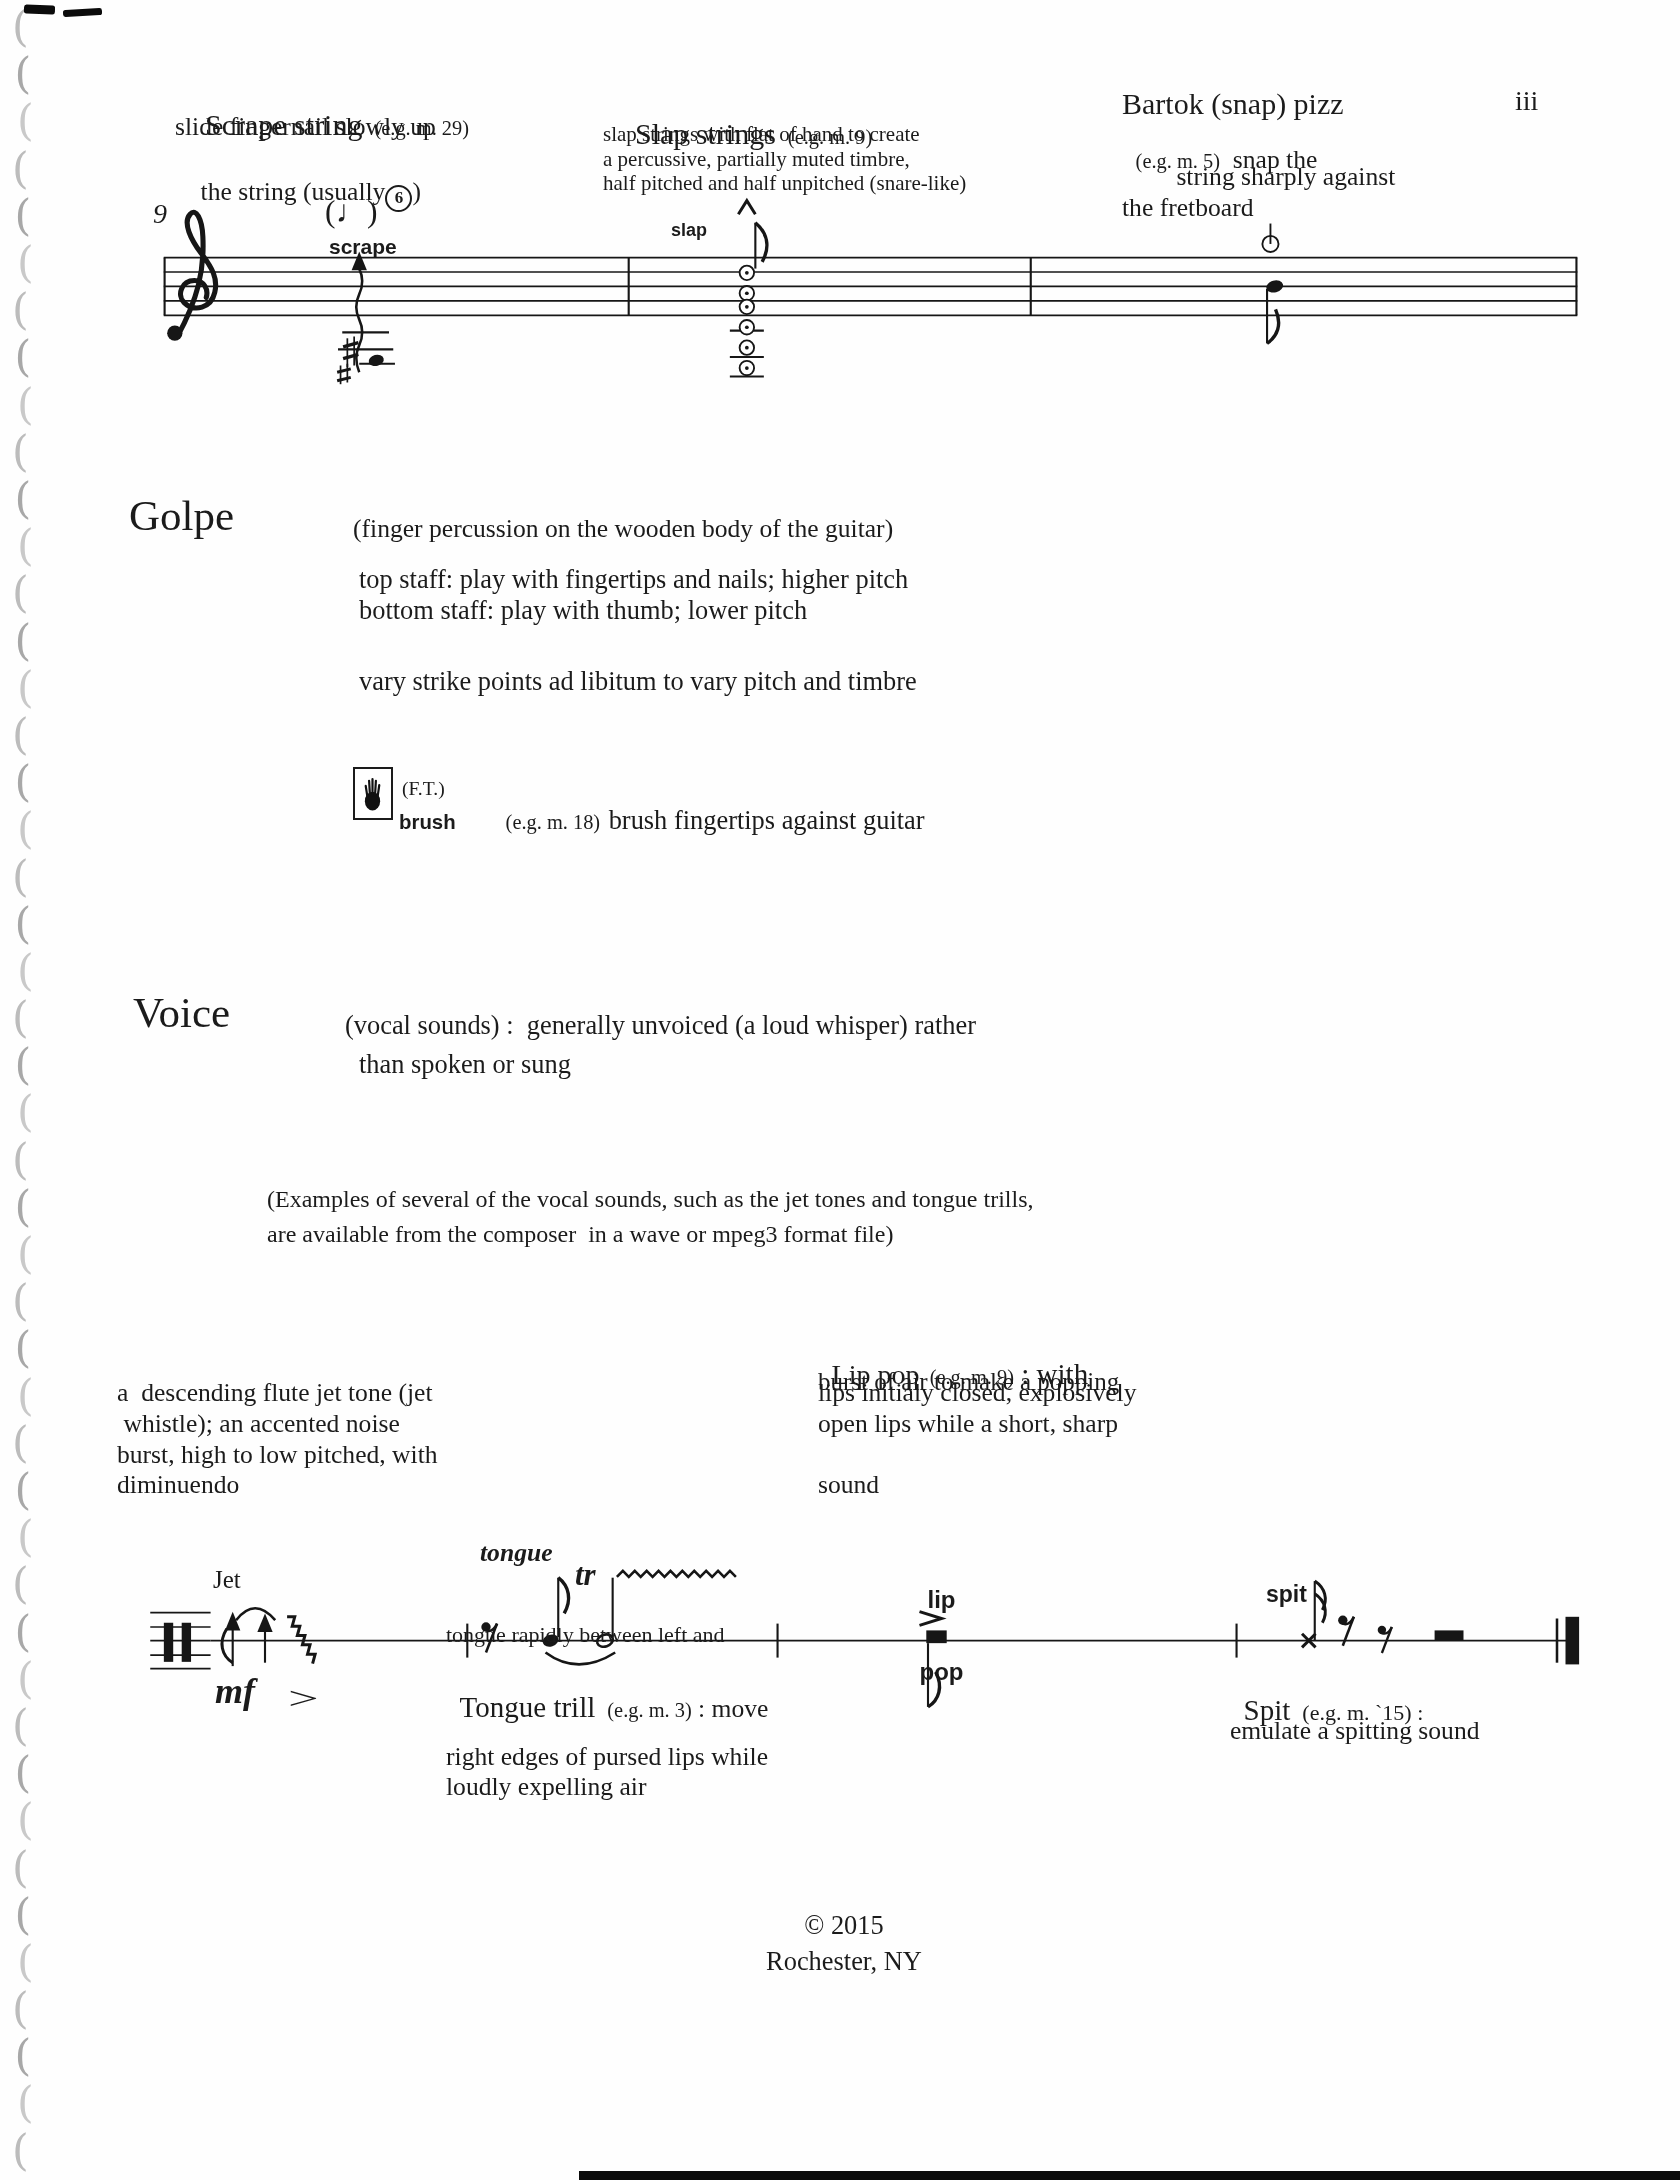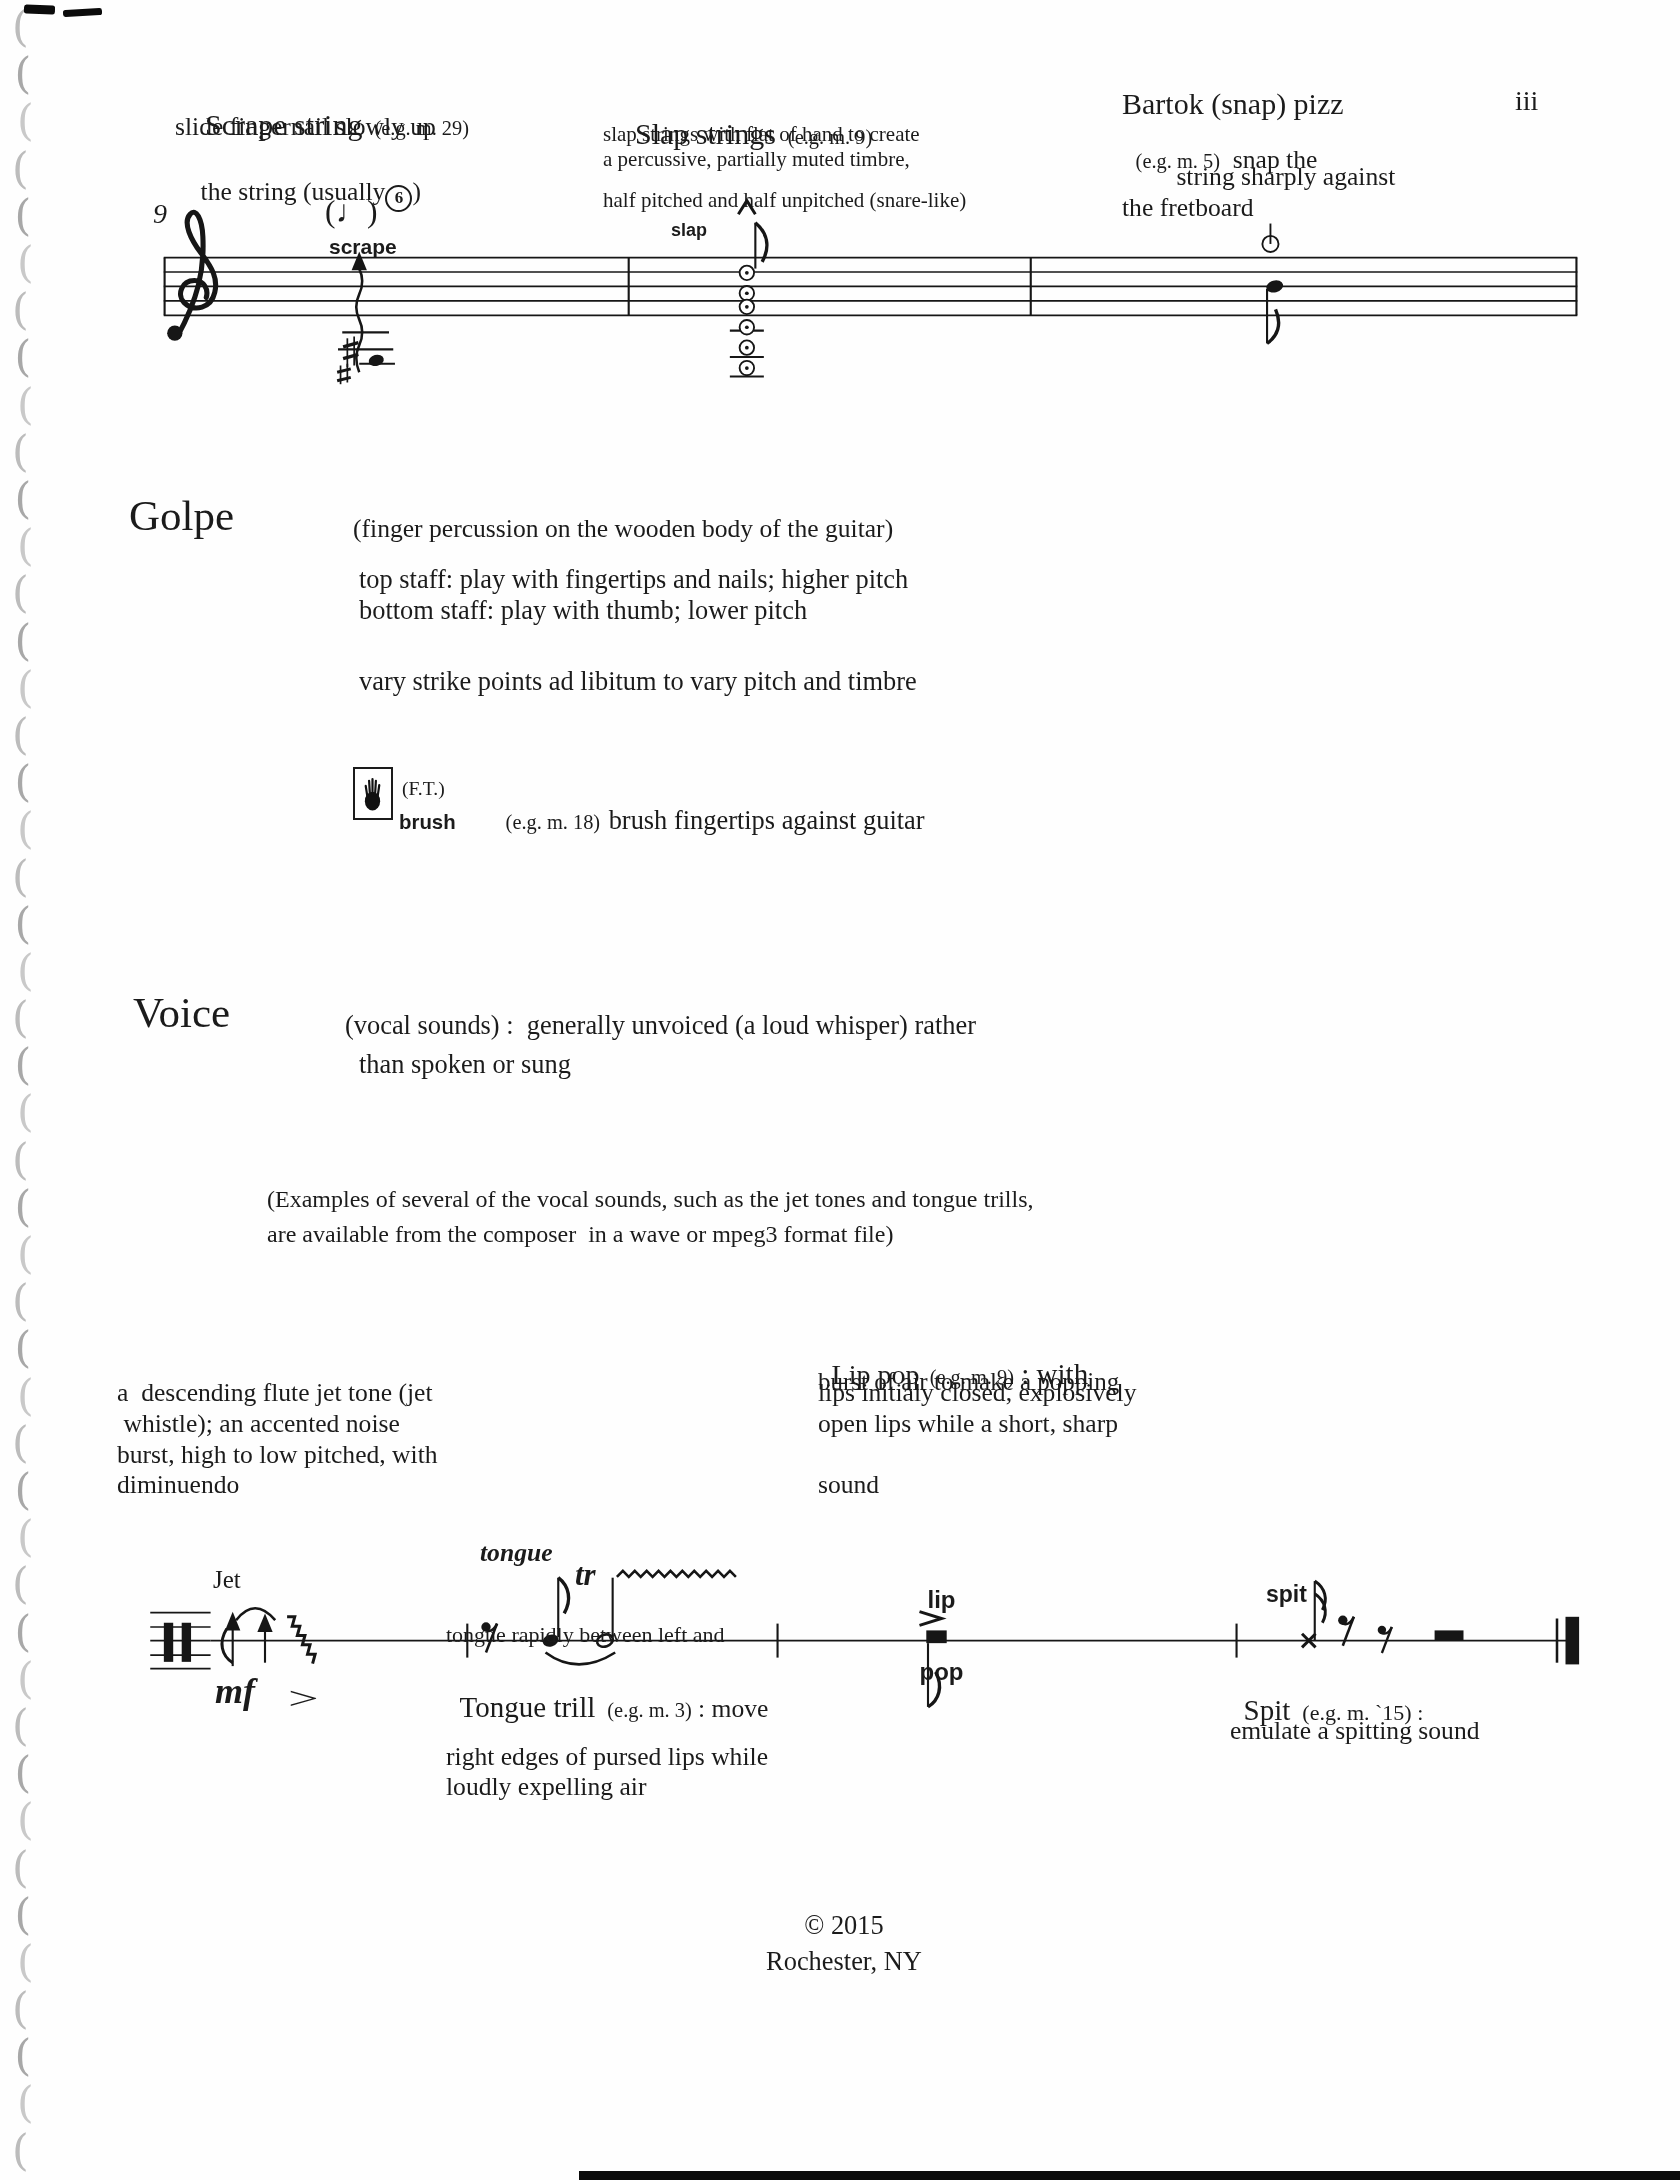--- a/index.html
+++ b/index.html
@@ -85,21 +85,21 @@
   <div class="abs serif" style="left:175px;top:112px;font-size:25.6px;">slide fingernail slowly up</div>
   <div class="abs serif" style="left:175px;top:148px;font-size:25.6px;">
     <span>the string (usually</span><span class="circ6">6</span><span>)</span>
   </div>
 
   <div class="abs serif" style="left:605px;top:82px;font-size:30px;">
     <span>Slap strings</span><span class="eg" style="margin-left:12px;">(e.g. m. 9)</span>
   </div>
   <div class="abs serif" style="left:603px;top:122px;font-size:21px;">slap strings with flat of hand to create</div>
   <div class="abs serif" style="left:603px;top:147px;font-size:21px;">a percussive, partially muted timbre,</div>
-  <div class="abs serif" style="left:603px;top:188px;font-size:21px;">half pitched and half unpitched (snare-like)</div>
+  <div class="abs serif" style="left:603px;top:171px;font-size:21px;">half pitched and half unpitched (snare-like)</div>
 
   <div class="abs serif" style="left:1122px;top:87px;font-size:30px;">Bartok (snap) pizz</div>
   <div class="abs serif" style="left:1122px;top:129px;">
     <span class="eg">(e.g. m. 5)</span><span style="font-size:25.6px;">  snap the</span>
   </div>
   <div class="abs serif" style="left:1170px;top:162px;font-size:25.6px;"> string sharply against</div>
   <div class="abs serif" style="left:1122px;top:193px;font-size:25.6px;">the fretboard</div>
 
   <div class="abs serif" style="left:153px;top:198px;font-size:28px;font-style:italic;">9</div>
   <div class="abs serif" style="left:325px;top:194px;font-size:31.5px;">(♩)</div>

